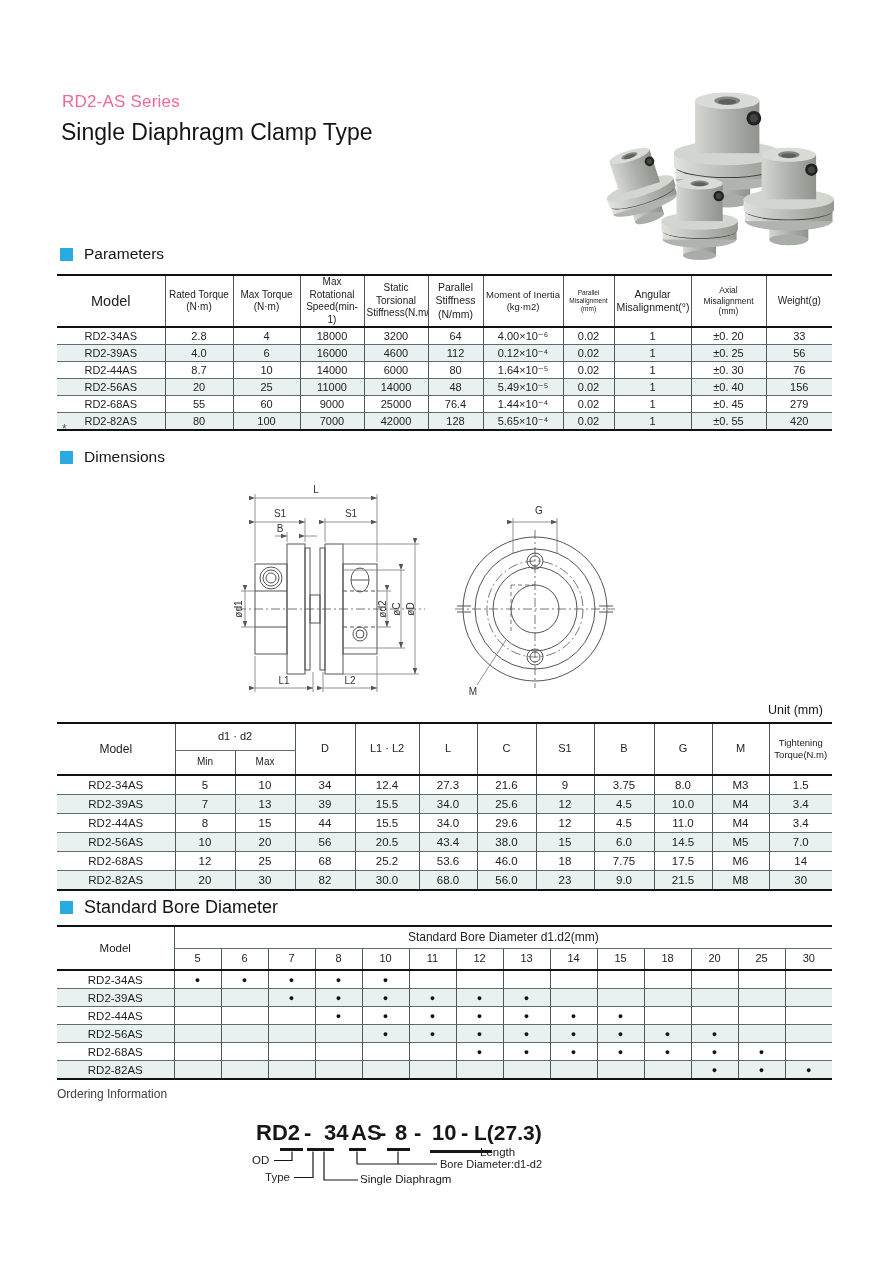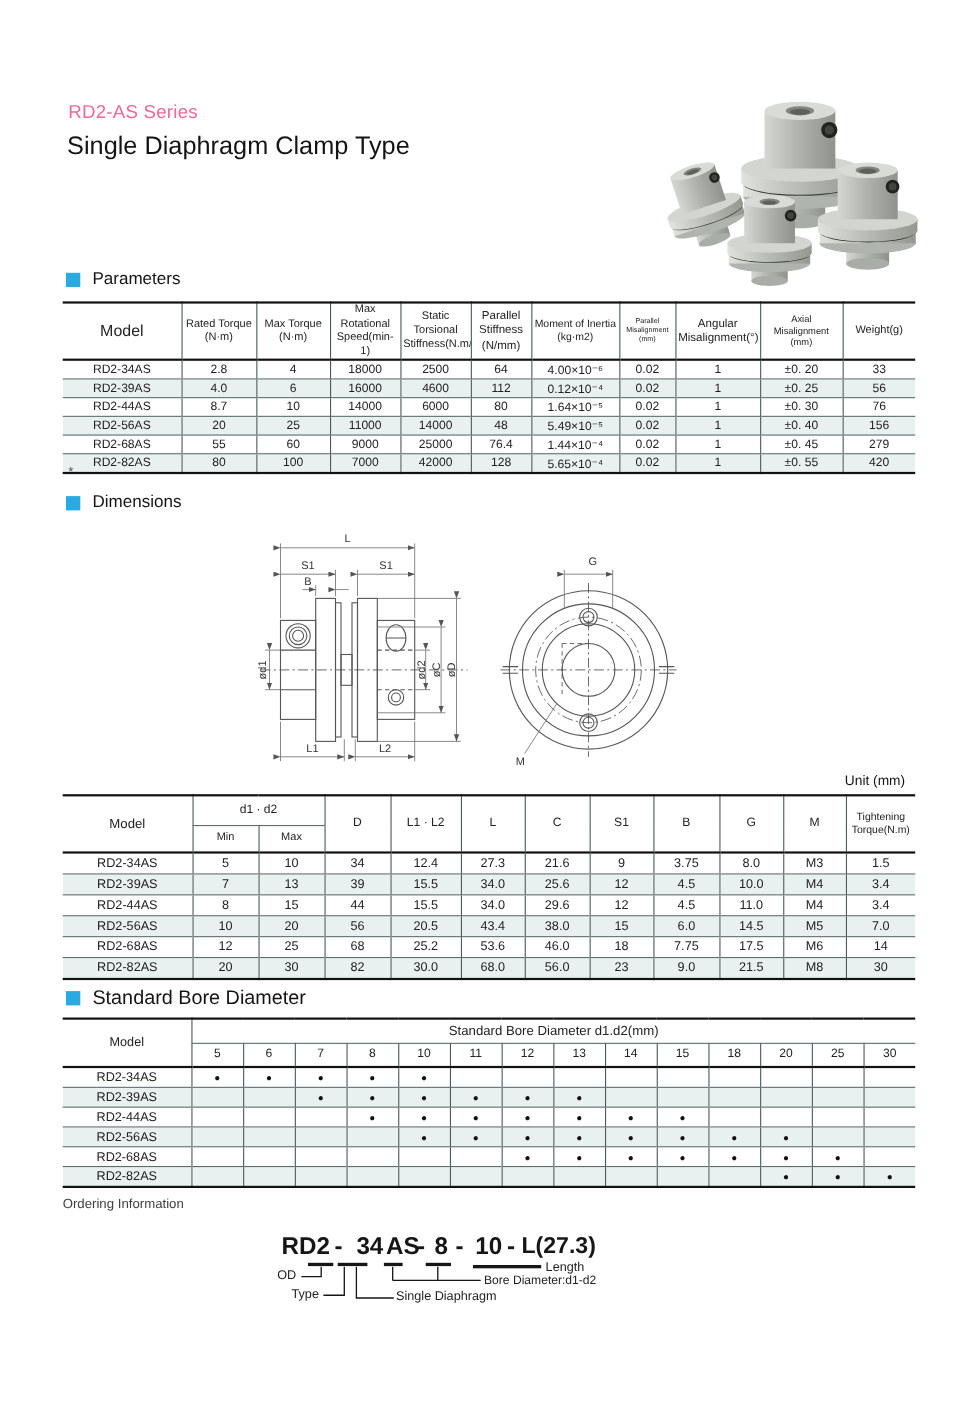--- a/index.html
+++ b/index.html
@@ -149,21 +149,21 @@
 (mm)</th>
       <th>Weight(g)</th>
     </tr>
   </thead>
   <tbody>
       <tr>
         <td>RD2-34AS</td>
         <td>2.8</td>
         <td>4</td>
         <td>18000</td>
-        <td>2500</td>
+        <td>3200</td>
         <td>64</td>
         <td>4.00×10⁻⁶</td>
         <td>0.02</td>
         <td>1</td>
         <td>±0. 20</td>
         <td>33</td>
       </tr>
       <tr>
         <td>RD2-39AS</td>
         <td>4.0</td>
@@ -637,14 +637,14 @@
   <span class="code" style="left:218px;font-size:21px">L(27.3)</span>
   <span class="bar" style="left:68px;width:23px"></span>
   <span class="bar" style="left:95px;width:27px"></span>
   <span class="bar" style="left:137px;width:17px"></span>
   <span class="bar" style="left:175px;width:23px"></span>
   <span class="bar" style="left:218px;width:62px;top:29px"></span>
   <span class="lbl" style="left:40px;top:33px">OD</span>
   <span class="lbl" style="left:53px;top:50px">Type</span>
   <span class="lbl" style="left:148px;top:52px">Single Diaphragm</span>
   <span class="lbl" style="left:228px;top:37px;font-size:11px">Bore Diameter:d1-d2</span>
-  <span class="lbl" style="left:284px;top:25px">Length</span>
+  <span class="lbl" style="left:268px;top:25px">Length</span>
 </div>
 
 </body></html>

